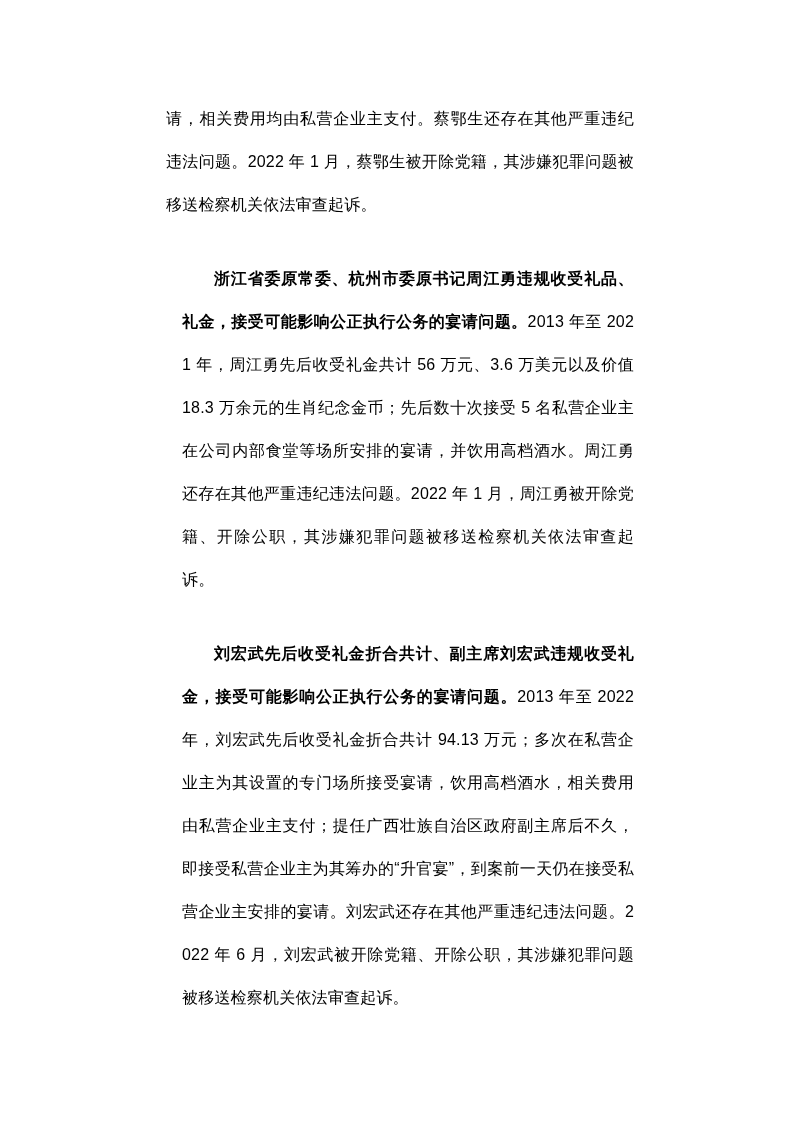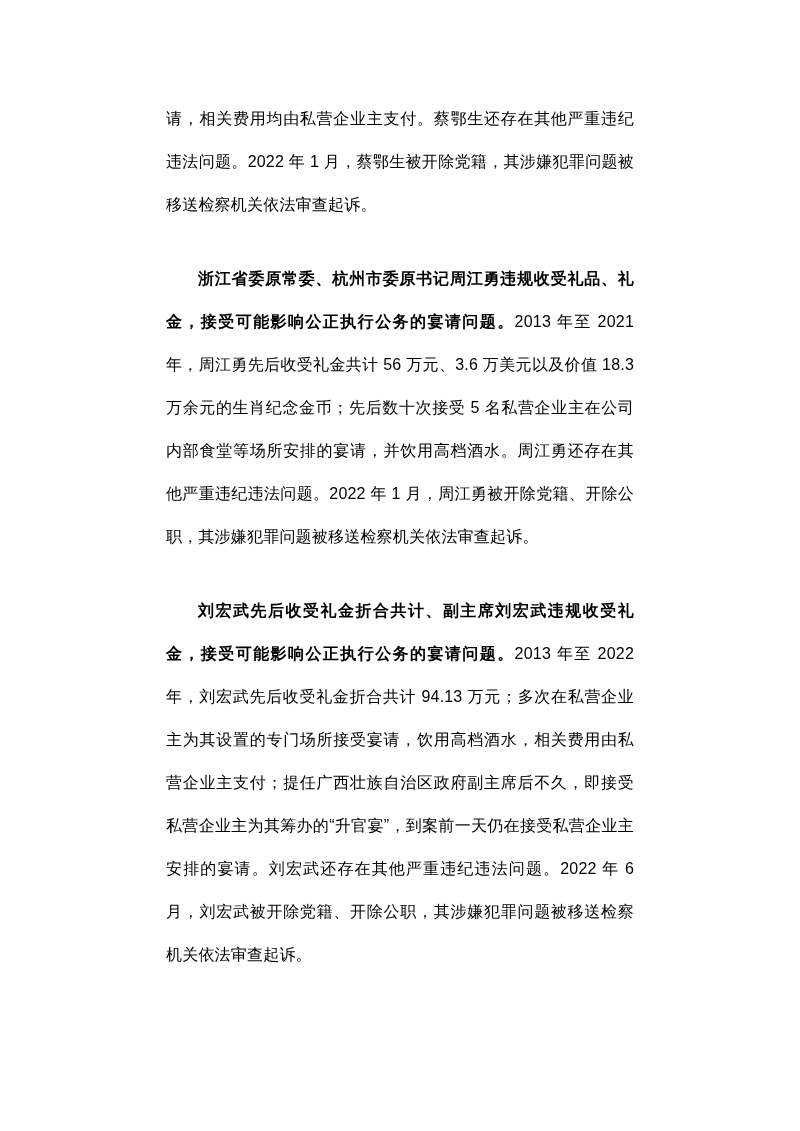--- a/index.html
+++ b/index.html
@@ -22,20 +22,21 @@
     font-size: 16px;
     line-height: 43px;
     color: #000000;
     text-align: justify;
     text-align-last: left;
     letter-spacing: 0.2px;
     word-break: break-all;
   }
   .para.indent {
     text-indent: 2em;
+    margin-left: 16px;
   }
   .lead {
     font-weight: 700;
   }
 </style>
 </head>
 <body>
 
 <div class="page">
   <p class="para">

